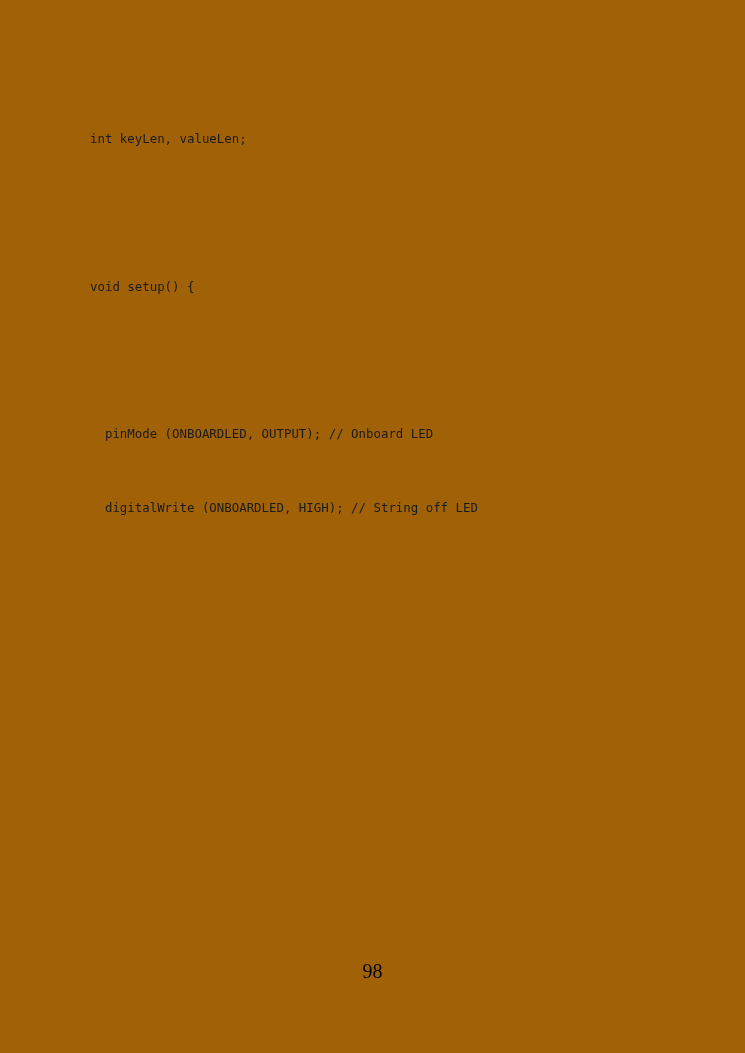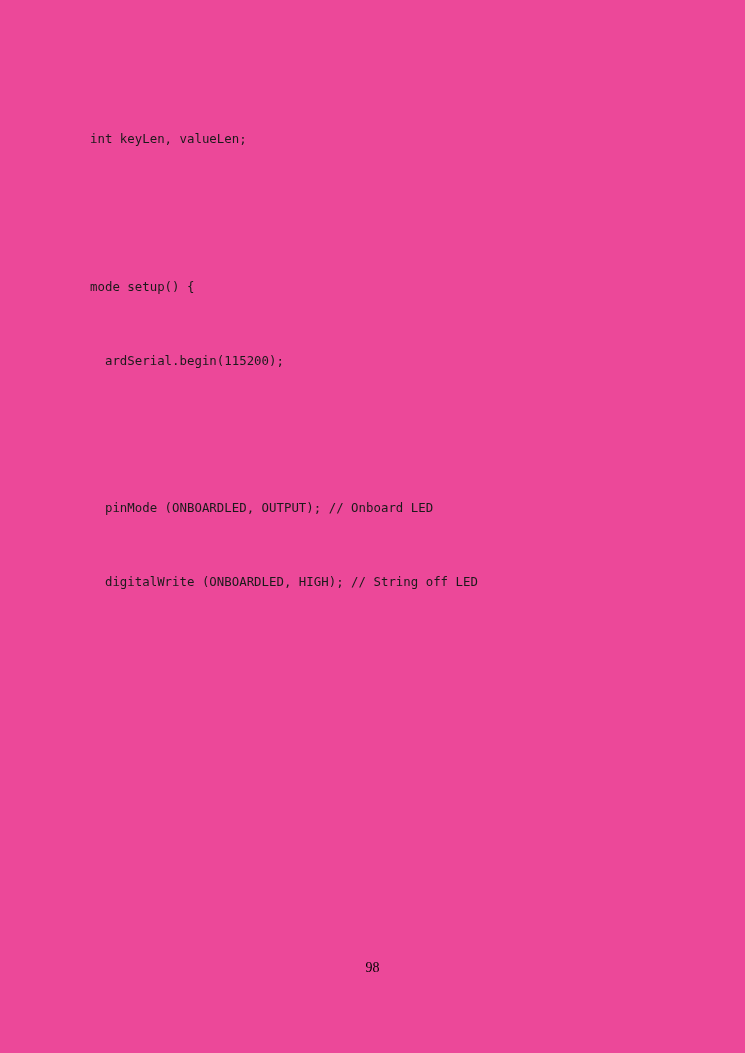--- a/index.html
+++ b/index.html
@@ -14,21 +14,21 @@
     font-family: "Liberation Serif", serif;
     color: #000000;
     overflow: hidden;
   }
   .page {
     position: absolute;
     left: 0;
     top: 0;
     width: 745px;
     height: 1053px;
-    background: #ec4899;
+    background: #a16207;
   }
   .code-block {
     position: absolute;
     left: 90px;
     top: 78px;
     width: 600px;
     font-family: "DejaVu Sans Mono", "Liberation Mono", monospace;
     font-size: 12.4px;
     line-height: 24.6px;
     white-space: pre;
@@ -39,34 +39,33 @@
     white-space: pre;
     min-height: 24.6px;
   }
   .page-number {
     position: absolute;
     left: 0;
     top: 960px;
     width: 745px;
     text-align: center;
     font-family: "Liberation Serif", serif;
-    font-size: 14px;
+    font-size: 20px;
     color: #000000;
   }
 </style>
 </head>
 <body>
 
 <div class="page">
 
   <div class="code-block">
     <div class="code-line">int keyLen, valueLen;</div>
     <div class="code-line"></div>
-    <div class="code-line">mode setup() {</div>
-    <div class="code-line">  ardSerial.begin(115200);</div>
+    <div class="code-line">void setup() {</div>
     <div class="code-line"></div>
     <div class="code-line">  pinMode (ONBOARDLED, OUTPUT); // Onboard LED</div>
     <div class="code-line">  digitalWrite (ONBOARDLED, HIGH); // String off LED</div>
     <div class="code-line"></div>
     
     
     
     
     
     

